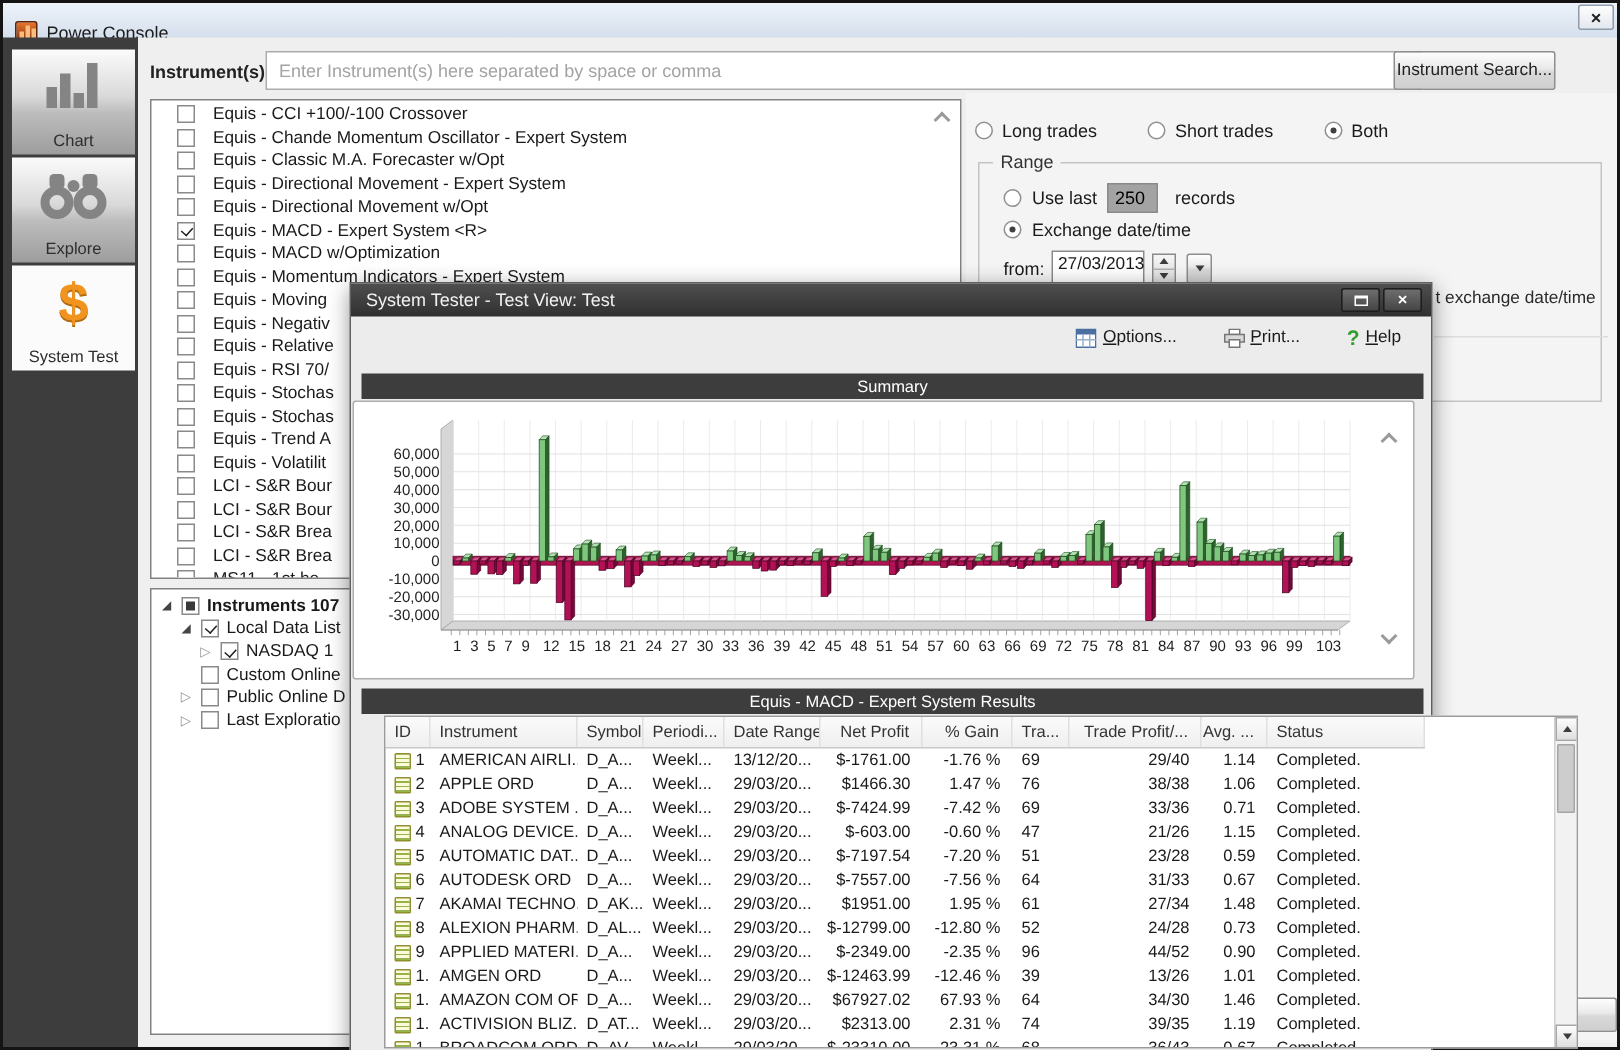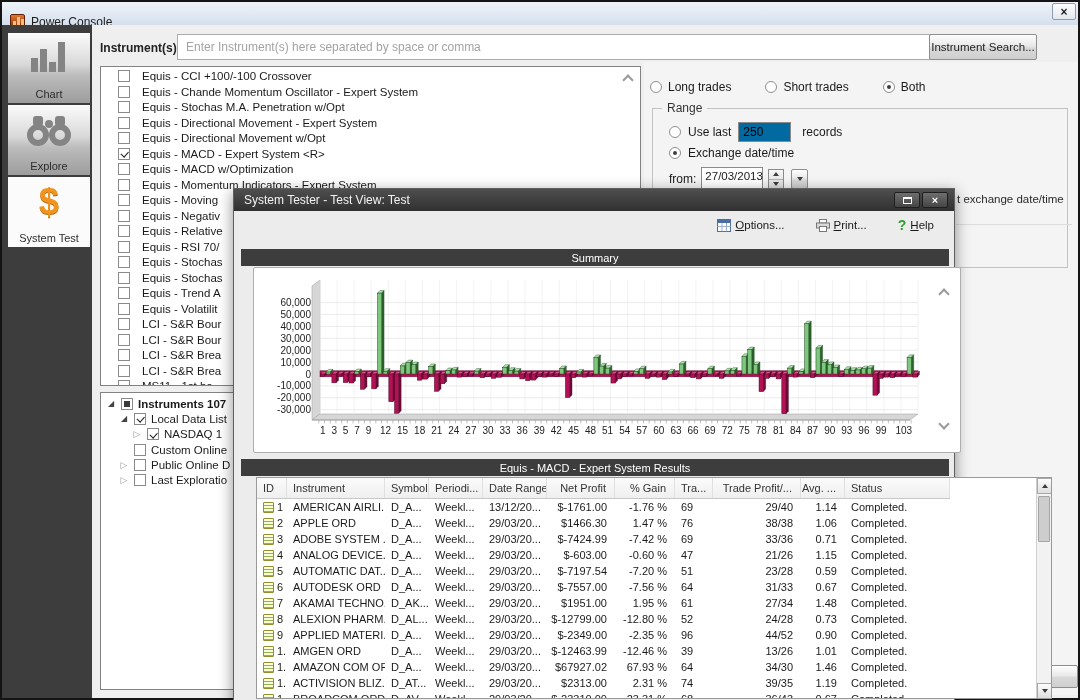--- a/index.html
+++ b/index.html
@@ -52,21 +52,21 @@
   .exp { width:10px; text-align:center; font-size:8px; color:#444; }
   .exp.col { color:#999; font-size:9px; }
   
   #trade-radios { left:650px; top:80px; width:300px; display:flex; gap:34px; }
   .ritem { display:flex; align-items:center; gap:6px; font-size:12px; }
   .radio { width:12px; height:12px; min-width:12px; border:1px solid #8f8f8f; border-radius:50%; background:#fff; position:relative; }
   .radio.sel::after { content:""; position:absolute; inset:3px; border-radius:50%; background:#3f3f3f; }
   #range-box { left:652px; top:108px; width:416px; height:160px; border:1px solid #c3c3c3; }
   #range-legend { position:absolute; top:-8px; left:9px; background:#f4f4f4; padding:0 5px; font-size:12px; color:#333; }
   #use-last-row { position:absolute; left:16px; top:13px; display:flex; align-items:center; gap:7px; }
-  #use-last-input { width:53px; height:20px; border:1px solid #8a8a8a; background:#0369a1; padding:0 4px;
+  #use-last-input { width:34px; height:20px; border:1px solid #8a8a8a; background:#a3a3a3; padding:0 4px;
     font:12px "Liberation Sans",sans-serif; }
   #exchange-row { position:absolute; left:16px; top:37px; display:flex; align-items:center; gap:7px; }
   #from-row { position:absolute; left:16px; top:58px; display:flex; align-items:center; gap:5px; }
   #date-box { width:62px; height:24px; border:1px solid #8a8a8a; background:#fff; padding:2px 3px; font-size:11.5px; }
   .spin { width:16px; height:20px; border:1px solid #8a8a8a; background:linear-gradient(180deg,#f6f6f6,#dcdcdc); display:flex; flex-direction:column; }
   .spin div { flex:1; display:flex; align-items:center; justify-content:center; }
   .spin div:first-child { border-bottom:1px solid #b0b0b0; }
   .tri-up { width:0; height:0; border-left:3px solid transparent; border-right:3px solid transparent; border-bottom:4px solid #3c3c3c; }
   .tri-down { width:0; height:0; border-left:3px solid transparent; border-right:3px solid transparent; border-top:4px solid #3c3c3c; }
   #date-drop { width:17px; height:20px; margin-left:2px; }
@@ -82,21 +82,21 @@
   .dlg-btn { position:absolute; top:3px; width:26px; height:16px; border:1px solid #1e1e1e; border-radius:2px;
     background:linear-gradient(180deg,#6e6e6e,#454545); display:flex; align-items:center; justify-content:center; }
   #dlg-max { right:34px; } #dlg-close { right:6px; color:#fff; font-weight:bold; font-size:11px; }
   #dlg-max span { width:9px; height:7px; border:1px solid #fff; border-top-width:2px; display:block; }
   #dlg-toolbar { position:absolute; top:28px; right:20px; display:flex; gap:31px; align-items:center; font-size:11.5px; }
   .tool-item { display:flex; align-items:center; gap:4px; color:#1a1a1a; }
   .help-q { color:#2f9e2f; font-weight:bold; font-size:14px; }
   .dark-bar { position:absolute; left:7px; width:708px; height:17px; background:#3d3d3d; color:#fff;
     font-size:11px; display:flex; align-items:center; justify-content:center; }
   #summary-bar { top:60px; } #results-bar { top:270px; }
-  #chart-panel { position:absolute; left:19px; top:78px; width:708px; height:186px; background:#fff;
+  #chart-panel { position:absolute; left:1px; top:78px; width:708px; height:186px; background:#fff;
     border:1px solid #adadad; border-radius:2px; }
   #chart-chev-up { position:absolute; right:12px; top:22px; }
   #chart-chev-down { position:absolute; right:12px; top:152px; }
   
   #table-wrap { position:absolute; left:22px; top:288px; width:796px; height:222px; background:#fff;
     border:1px solid #9a9a9a; overflow:hidden; }
   .tgrid { display:grid; grid-template-columns:30px 98px 44px 54px 64px 68px 60px 38px 88px 44px 1fr; width:693px; }
   #thead { height:21px; background:linear-gradient(180deg,#fbfbfb,#efefef); border-bottom:1px solid #c8c8c8; }
   #thead .hc { font-size:11px; color:#333; display:flex; align-items:center; padding-left:6px;
     border-right:1px solid #e0e0e0; white-space:nowrap; overflow:hidden; }
@@ -168,21 +168,21 @@
     <div class="lrow">
       <span class="cb"></span>
       <span>Equis - CCI +100/-100 Crossover</span>
     </div>
     <div class="lrow">
       <span class="cb"></span>
       <span>Equis - Chande Momentum Oscillator - Expert System</span>
     </div>
     <div class="lrow">
       <span class="cb"></span>
-      <span>Equis - Stochas M.A. Penetration  w/Opt</span>
+      <span>Equis - Classic M.A. Forecaster  w/Opt</span>
     </div>
     <div class="lrow">
       <span class="cb"></span>
       <span>Equis - Directional Movement - Expert System</span>
     </div>
     <div class="lrow">
       <span class="cb"></span>
       <span>Equis - Directional Movement  w/Opt</span>
     </div>
     <div class="lrow">

